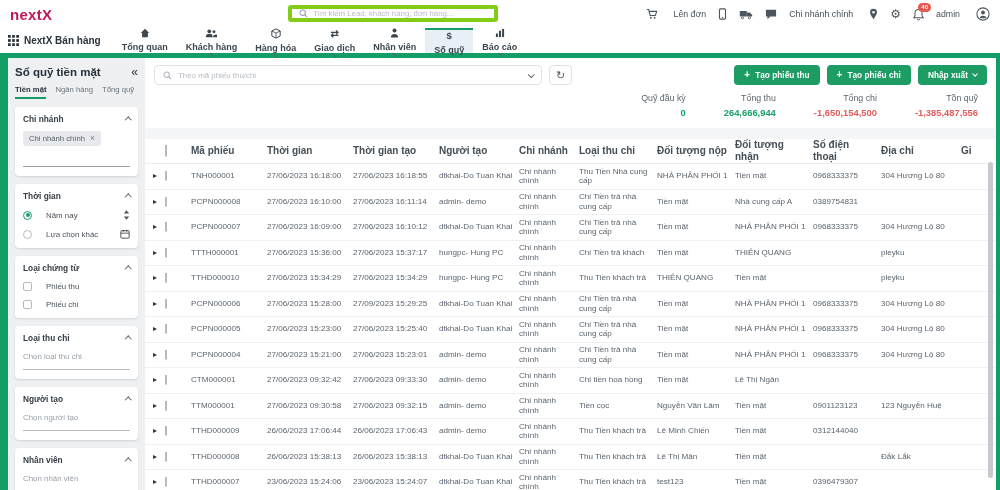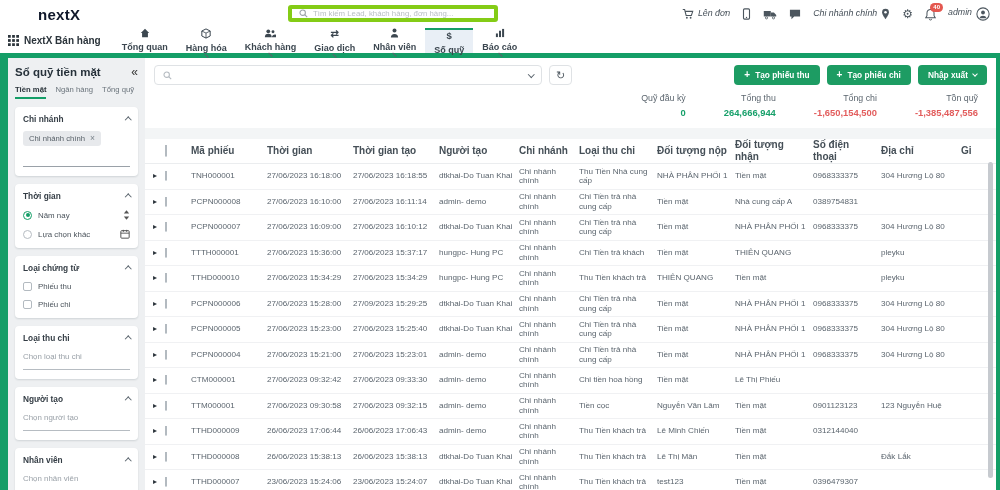--- a/index.html
+++ b/index.html
@@ -1,29 +1,29 @@
 <!DOCTYPE html>
 <html><head>
 <meta charset="utf-8">
 <style>
   * { box-sizing: border-box; margin: 0; padding: 0; }
   html,body { width:1000px; height:490px; overflow:hidden; background:#fff;
     font-family:"Liberation Sans", sans-serif; color:#3c4750; }
 
   
   .topbar { height:28px; display:flex; align-items:center; padding:0 10px; background:#fff; position:relative; }
-  .logo { font-weight:bold; font-size:15px; color:#0f172a; letter-spacing:.3px;margin-left:28px; }
+  .logo { font-weight:bold; font-size:15px; color:#be185d; letter-spacing:.3px; }
   .topsearch { position:absolute; left:288px; top:5px; width:210px; height:17px;
     border:4px solid #84cc16; border-radius:3px; display:flex; align-items:center; gap:5px;
     padding:0 7px; background:#fff; }
   .topsearch input { border:none; outline:none; flex:1; font-size:7.8px; color:#6a737b;
     font-family:"Liberation Sans",sans-serif; }
   .topsearch input::placeholder { color:#b8bec4; }
   .topright { margin-left:auto; display:flex; align-items:center; gap:12px; font-size:8.8px; color:#454f58; }
-  .tr-item { display:flex; align-items:flex-start; gap:4px;font-style:italic; }
+  .tr-item { display:flex; align-items:center; gap:16px; }
   .bell-wrap { position:relative; }
   .badge { position:absolute; top:-5px; right:-7px; background:#e4574f; color:#fff;
     font-size:6px; font-weight:bold; border-radius:6px; padding:1px 3px; line-height:1.2; }
   .gear-txt { font-size:12px; color:#4c565e; line-height:1; }
 
   
   .navbar { height:25px; display:flex; align-items:stretch; padding:0 8px; }
   .nav-app { display:flex; align-items:center; gap:5px; font-weight:bold; font-size:10px; color:#2b343b; margin-right:12px; }
   .nav-item { display:flex; align-items:center; gap:4px; font-size:9px; font-weight:bold;
     color:#3c4750; padding:0 9px;flex-direction:column; }
@@ -47,21 +47,21 @@
   .sb-tab { font-size:7.7px; color:#6a737b; padding-bottom:3px; }
   .sb-tab.active { color:#2b343b; font-weight:bold; border-bottom:2px solid #149e67; }
   .card { background:#fff; border-radius:4px; box-shadow:0 1px 2px rgba(30,40,50,.14);
     padding:7px 8px 9px; margin-top:8px; }
   .card-head { display:flex; justify-content:space-between; align-items:center; }
   .card-title { font-size:8.3px; font-weight:bold; color:#333c44; }
   .chip { display:inline-flex; align-items:center; gap:5px; background:#e7e9ec; border-radius:3px;
     font-size:7.7px; color:#565f67; padding:3px 6px; margin-top:7px; }
   .chip .x { color:#79828a; font-size:8.5px; line-height:1; }
   .underline-input { border-bottom:1px solid #9aa1a8; height:13px; margin-top:8px; }
-  .opt-row { display:flex; align-items:center; gap:6px; margin-top:9px; font-size:7.9px; color:#4a535b; }
+  .opt-row { display:flex; align-items:center; gap:14px; margin-top:9px; font-size:7.9px; color:#4a535b; }
   .radio { width:9px; height:9px; border:1.4px solid #b6bcc2; border-radius:50%; flex:none; }
   .radio.sel { border-color:#149e67; position:relative; }
   .radio.sel::after { content:""; position:absolute; inset:1.5px; background:#149e67; border-radius:50%; }
   .cbx { width:9px; height:9px; border:1px solid #b3bac0; border-radius:2px; background:#fff; flex:none; }
   .opt-end { margin-left:auto; display:flex; align-items:center; }
   .ph-input { display:block; width:100%; border:none; border-bottom:1px solid #b6bcc2; outline:none;
     font-size:7.9px; color:#4a535b; background:transparent; margin-top:9px; padding-bottom:8px;
     font-family:"Liberation Sans",sans-serif; }
   .ph-input::placeholder { color:#9aa1a8; }
 
@@ -215,38 +215,38 @@
   <span class="nav-item">
     <span class="icon-sp">
       <svg width="10" height="10" viewBox="0 0 12 12">
           <path d="M6 1 1 6h1.5v5h7V6H11z" fill="#3c4750"></path>
         </svg>
     </span>
     <span>Tổng quan</span>
   </span>
   <span class="nav-item">
     <span class="icon-sp">
-      <svg width="10" height="11" viewBox="0 0 12 13">
-          <path d="M6 1 11 3.5v6L6 12 1 9.5v-6z" fill="none" stroke="#3c4750" stroke-width="1.2"></path>
-          <path d="M1 3.5 6 6l5-2.5M6 6v6" fill="none" stroke="#3c4750" stroke-width="1"></path>
-        </svg>
-    </span>
-    <span>Hàng hóa</span>
-    <span class="chev down"></span>
-  </span>
-  <span class="nav-item">
-    <span class="icon-sp">
       <svg width="12" height="10" viewBox="0 0 14 11">
           <circle cx="5" cy="3.5" r="2.2" fill="#3c4750"></circle>
           <path d="M1 10.5a4 4 0 0 1 8 0z" fill="#3c4750"></path>
           <circle cx="10.5" cy="4" r="1.7" fill="#3c4750"></circle>
           <path d="M9.3 10.5a3.4 3.4 0 0 1 4.4-3.2 4.6 4.6 0 0 1 .3 3.2z" fill="#3c4750"></path>
         </svg>
     </span>
     <span>Khách hàng</span>
+    <span class="chev down"></span>
+  </span>
+  <span class="nav-item">
+    <span class="icon-sp">
+      <svg width="10" height="11" viewBox="0 0 12 13">
+          <path d="M6 1 11 3.5v6L6 12 1 9.5v-6z" fill="none" stroke="#3c4750" stroke-width="1.2"></path>
+          <path d="M1 3.5 6 6l5-2.5M6 6v6" fill="none" stroke="#3c4750" stroke-width="1"></path>
+        </svg>
+    </span>
+    <span>Hàng hóa</span>
     <span class="chev down"></span>
   </span>
   <span class="nav-item">
     <span class="icon-sp" style="font-size:10px;">⇄</span>
     <span>Giao dịch</span>
     <span class="chev down"></span>
   </span>
   <span class="nav-item">
     <span class="icon-sp">
       <svg width="9" height="10" viewBox="0 0 10 11">
@@ -370,20 +370,21 @@
   <div class="main">
 
     <div class="toolbar">
       <div class="filter-select">
         <span class="icon-sp">
           <svg width="9" height="9" viewBox="0 0 11 11">
               <circle cx="4.5" cy="4.5" r="3.3" fill="none" stroke="#b4bac0" stroke-width="1.3"></circle>
               <path d="M7 7l3 3" stroke="#b4bac0" stroke-width="1.3"></path>
             </svg>
         </span>
+        <input placeholder="Theo mã phiếu thu/chi" style="">
         <span class="chev down" style="margin-left:auto;"></span>
       </div>
       <div class="refresh-btn">↻</div>
       <div class="toolbar-spacer"></div>
       <button class="btn">
         <span class="plus">+</span>
         <span>Tạo phiếu thu</span>
       </button>
       <button class="btn">
         <span class="plus">+</span>
@@ -602,21 +603,21 @@
     <span class="cell c-cb">
       <span class="cbx"></span>
     </span>
     <span class="cell c-code">CTM000001</span>
     <span class="cell c-time">27/06/2023 09:32:42</span>
     <span class="cell c-time2">27/06/2023 09:33:30</span>
     <span class="cell c-creator">admin- demo</span>
     <span class="cell c-branch">Chi nhánh chính</span>
     <span class="cell c-type">Chi tiền hoa hồng</span>
     <span class="cell c-payer">Tiền mặt</span>
-    <span class="cell c-recv">Lê Thị Phiếu</span>
+    <span class="cell c-recv">Lê Thị Ngân</span>
     <span class="cell c-phone"></span>
     <span class="cell c-addr"></span>
     <span class="cell c-val"></span>
   </div>
 
   <div class="trow">
     <span class="cell c-exp">
       <span class="exp-icon">▸</span>
     </span>
     <span class="cell c-cb">

